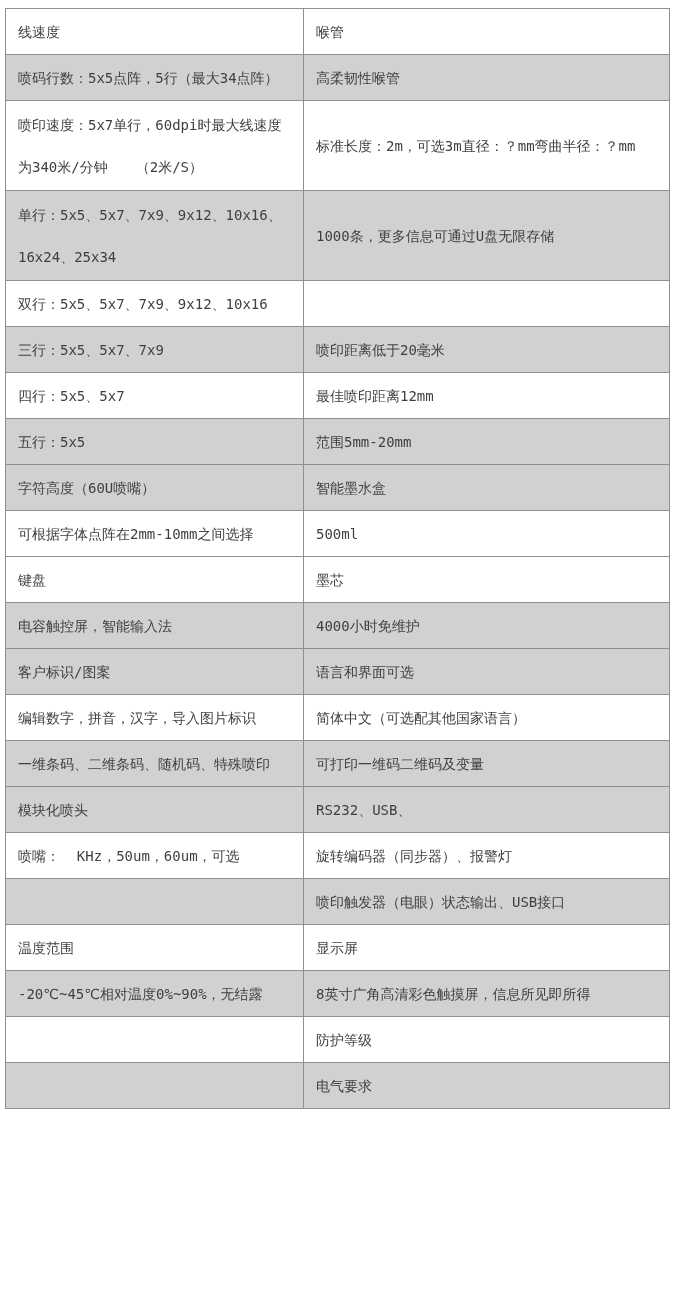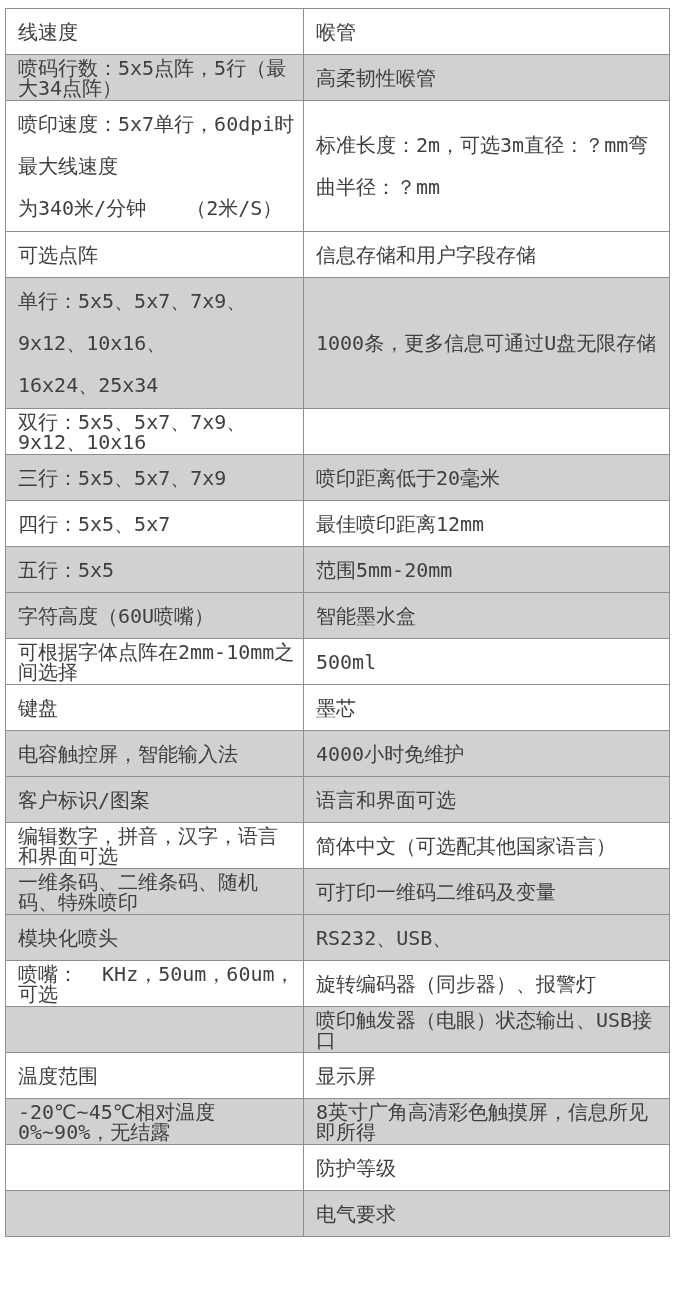--- a/index.html
+++ b/index.html
@@ -17,21 +17,21 @@
     border-collapse: collapse;
     table-layout: fixed;
     margin: 8px 0 0 5px;
     width: 664px;
   }
   col.c-left  { width: 298px; }
   col.c-right { width: 366px; }
   td {
     border: 1px solid #8f8f8f;
     padding: 2px 6px 2px 12px;
-    font-size: 20px;
+    font-size: 14px;
     line-height: 20px;
     color: #3f3f3f;
     vertical-align: middle;
     white-space: pre-wrap;
     overflow: hidden;
   }
   tr { height: 46px; }
   tr.tall { height: 90px; margin-top: 45px; }
   tr.tall td { line-height: 42px; }
   tr.shaded td { background: #d1d1d1; }
@@ -50,24 +50,20 @@
         <td>喉管</td>
       </tr>
       <tr class="shaded">
         <td>喷码行数：5x5点阵，5行（最大34点阵）</td>
         <td>高柔韧性喉管</td>
       </tr>
       <tr class="tall">
         <td>喷印速度：5x7单行，60dpi时最大线速度
 为340米/分钟　　（2米/S）</td>
         <td>标准长度：2m，可选3m直径：？mm弯曲半径：？mm</td>
-      </tr>
-      <tr>
-        <td>可选点阵</td>
-        <td>信息存储和用户字段存储</td>
       </tr>
       <tr class="shaded tall">
         <td>单行：5x5、5x7、7x9、9x12、10x16、
 16x24、25x34</td>
         <td>1000条，更多信息可通过U盘无限存储</td>
       </tr>
       <tr>
         <td>双行：5x5、5x7、7x9、9x12、10x16</td>
         <td></td>
       </tr>
@@ -97,21 +93,21 @@
       </tr>
       <tr class="shaded">
         <td>电容触控屏，智能输入法</td>
         <td>4000小时免维护</td>
       </tr>
       <tr class="shaded">
         <td>客户标识/图案</td>
         <td>语言和界面可选</td>
       </tr>
       <tr>
-        <td>编辑数字，拼音，汉字，语言和界面可选</td>
+        <td>编辑数字，拼音，汉字，导入图片标识</td>
         <td>简体中文（可选配其他国家语言）</td>
       </tr>
       <tr class="shaded">
         <td>一维条码、二维条码、随机码、特殊喷印</td>
         <td>可打印一维码二维码及变量</td>
       </tr>
       <tr class="shaded">
         <td>模块化喷头</td>
         <td>RS232、USB、</td>
       </tr>

